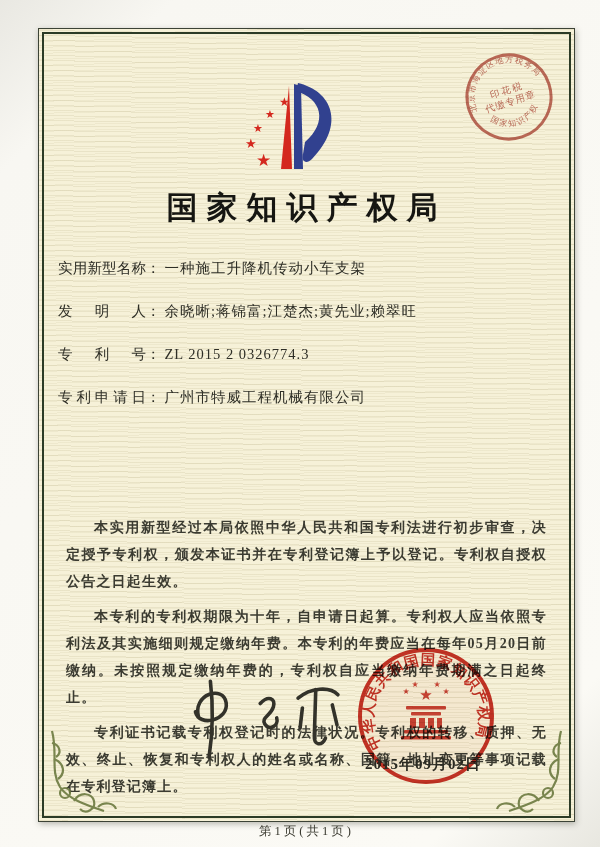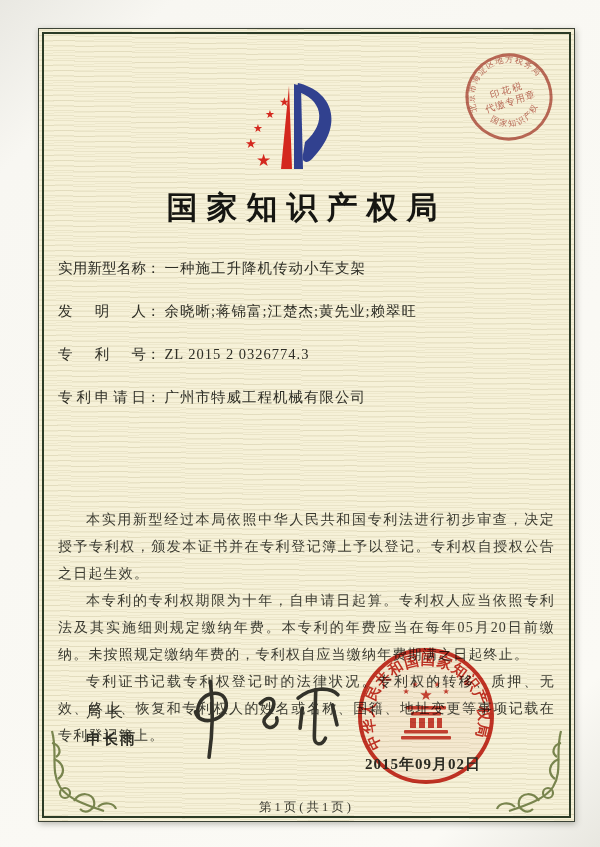--- a/index.html
+++ b/index.html
@@ -38,36 +38,36 @@
   }
   
   .fields{position:absolute;left:19px;top:230px;right:16px;}
   .frow{margin-bottom:24px;font-size:14.5px;color:#2e2e26;white-space:nowrap;}
   .flabel{display:inline-block;width:88px;text-align:justify;text-align-last:justify;vertical-align:bottom;}
   .fsep{margin-right:4px;}
   .fvalue{letter-spacing:1px;}
   
   .paras{position:absolute;left:19px;top:477px;width:497px;}
   .paras p{
-    margin:0;text-indent:2em;font-size:14px;line-height:27px;
-    color:#3b3b31;letter-spacing:1.2px;text-align:justify;
+    margin:8px;text-indent:2em;font-size:14px;line-height:27px;
+    color:#3b3b31;letter-spacing:1.2px;text-align:justify;font-weight:bold;
   }
   
   .signer{position:absolute;left:47px;top:670px;font-size:15px;color:#2c2c24;line-height:27px;}
   .signer .stitle{letter-spacing:7px;}
   .signer .sname{letter-spacing:2px;font-weight:bold;}
   .signature{position:absolute;left:140px;top:642px;transform:rotate(-2deg);}
   
   .seal{position:absolute;left:315px;top:615px;mix-blend-mode:multiply;}
   .seal-date{
     position:absolute;left:326px;top:726px;z-index:5;
     font-size:15px;font-weight:bold;color:#2a2a22;letter-spacing:1px;
   }
   .footer{
-    position:absolute;left:0;top:770px;width:100%;text-align:center;
+    position:absolute;left:0;top:794px;width:100%;text-align:center;
     font-size:12.5px;color:#3a3a30;letter-spacing:3px;
   }
   .orn{position:absolute;pointer-events:none;}
   .orn-bl{left:7px;top:700px;}
   .orn-br{right:7px;top:700px;transform:scaleX(-1);}
 </style>
 </head>
 <body>
 
 <div class="photo">
@@ -120,24 +120,20 @@
         <span class="flabel">专利申请日</span><span class="fsep">：</span><span class="fvalue">广州市特威工程机械有限公司</span>
       </div>
     </div>
 
     <div class="paras">
       <p>本实用新型经过本局依照中华人民共和国专利法进行初步审查，决定授予专利权，颁发本证书并在专利登记簿上予以登记。专利权自授权公告之日起生效。</p>
       <p>本专利的专利权期限为十年，自申请日起算。专利权人应当依照专利法及其实施细则规定缴纳年费。本专利的年费应当在每年05月20日前缴纳。未按照规定缴纳年费的，专利权自应当缴纳年费期满之日起终止。</p>
       <p>专利证书记载专利权登记时的法律状况。专利权的转移、质押、无效、终止、恢复和专利权人的姓名或名称、国籍、地址变更等事项记载在专利登记簿上。</p>
     </div>
 
-    <div class="signer">
-      <div class="stitle">局长</div>
-      <div class="sname">申长雨</div>
-    </div>
 
     <svg class="signature" width="190" height="110" viewBox="0 0 190 110">
       <g fill="none" stroke="#33322a" stroke-width="3.6" stroke-linecap="round" stroke-linejoin="round">
         <path d="M20,44 C14,20 46,12 48,30 C50,48 20,54 17,38"></path>
         <path d="M33,8 C35,32 33,62 29,84"></path>
         <path d="M82,32 C90,24 98,27 95,36 C92,45 82,46 86,53 C90,60 100,55 98,47"></path>
         <path d="M120,28 C133,18 152,17 160,26"></path>
         <path d="M138,20 L135,66 C134,76 142,77 146,69"></path>
         <path d="M124,38 L121,58"></path>
         <path d="M154,36 L158,56"></path>

